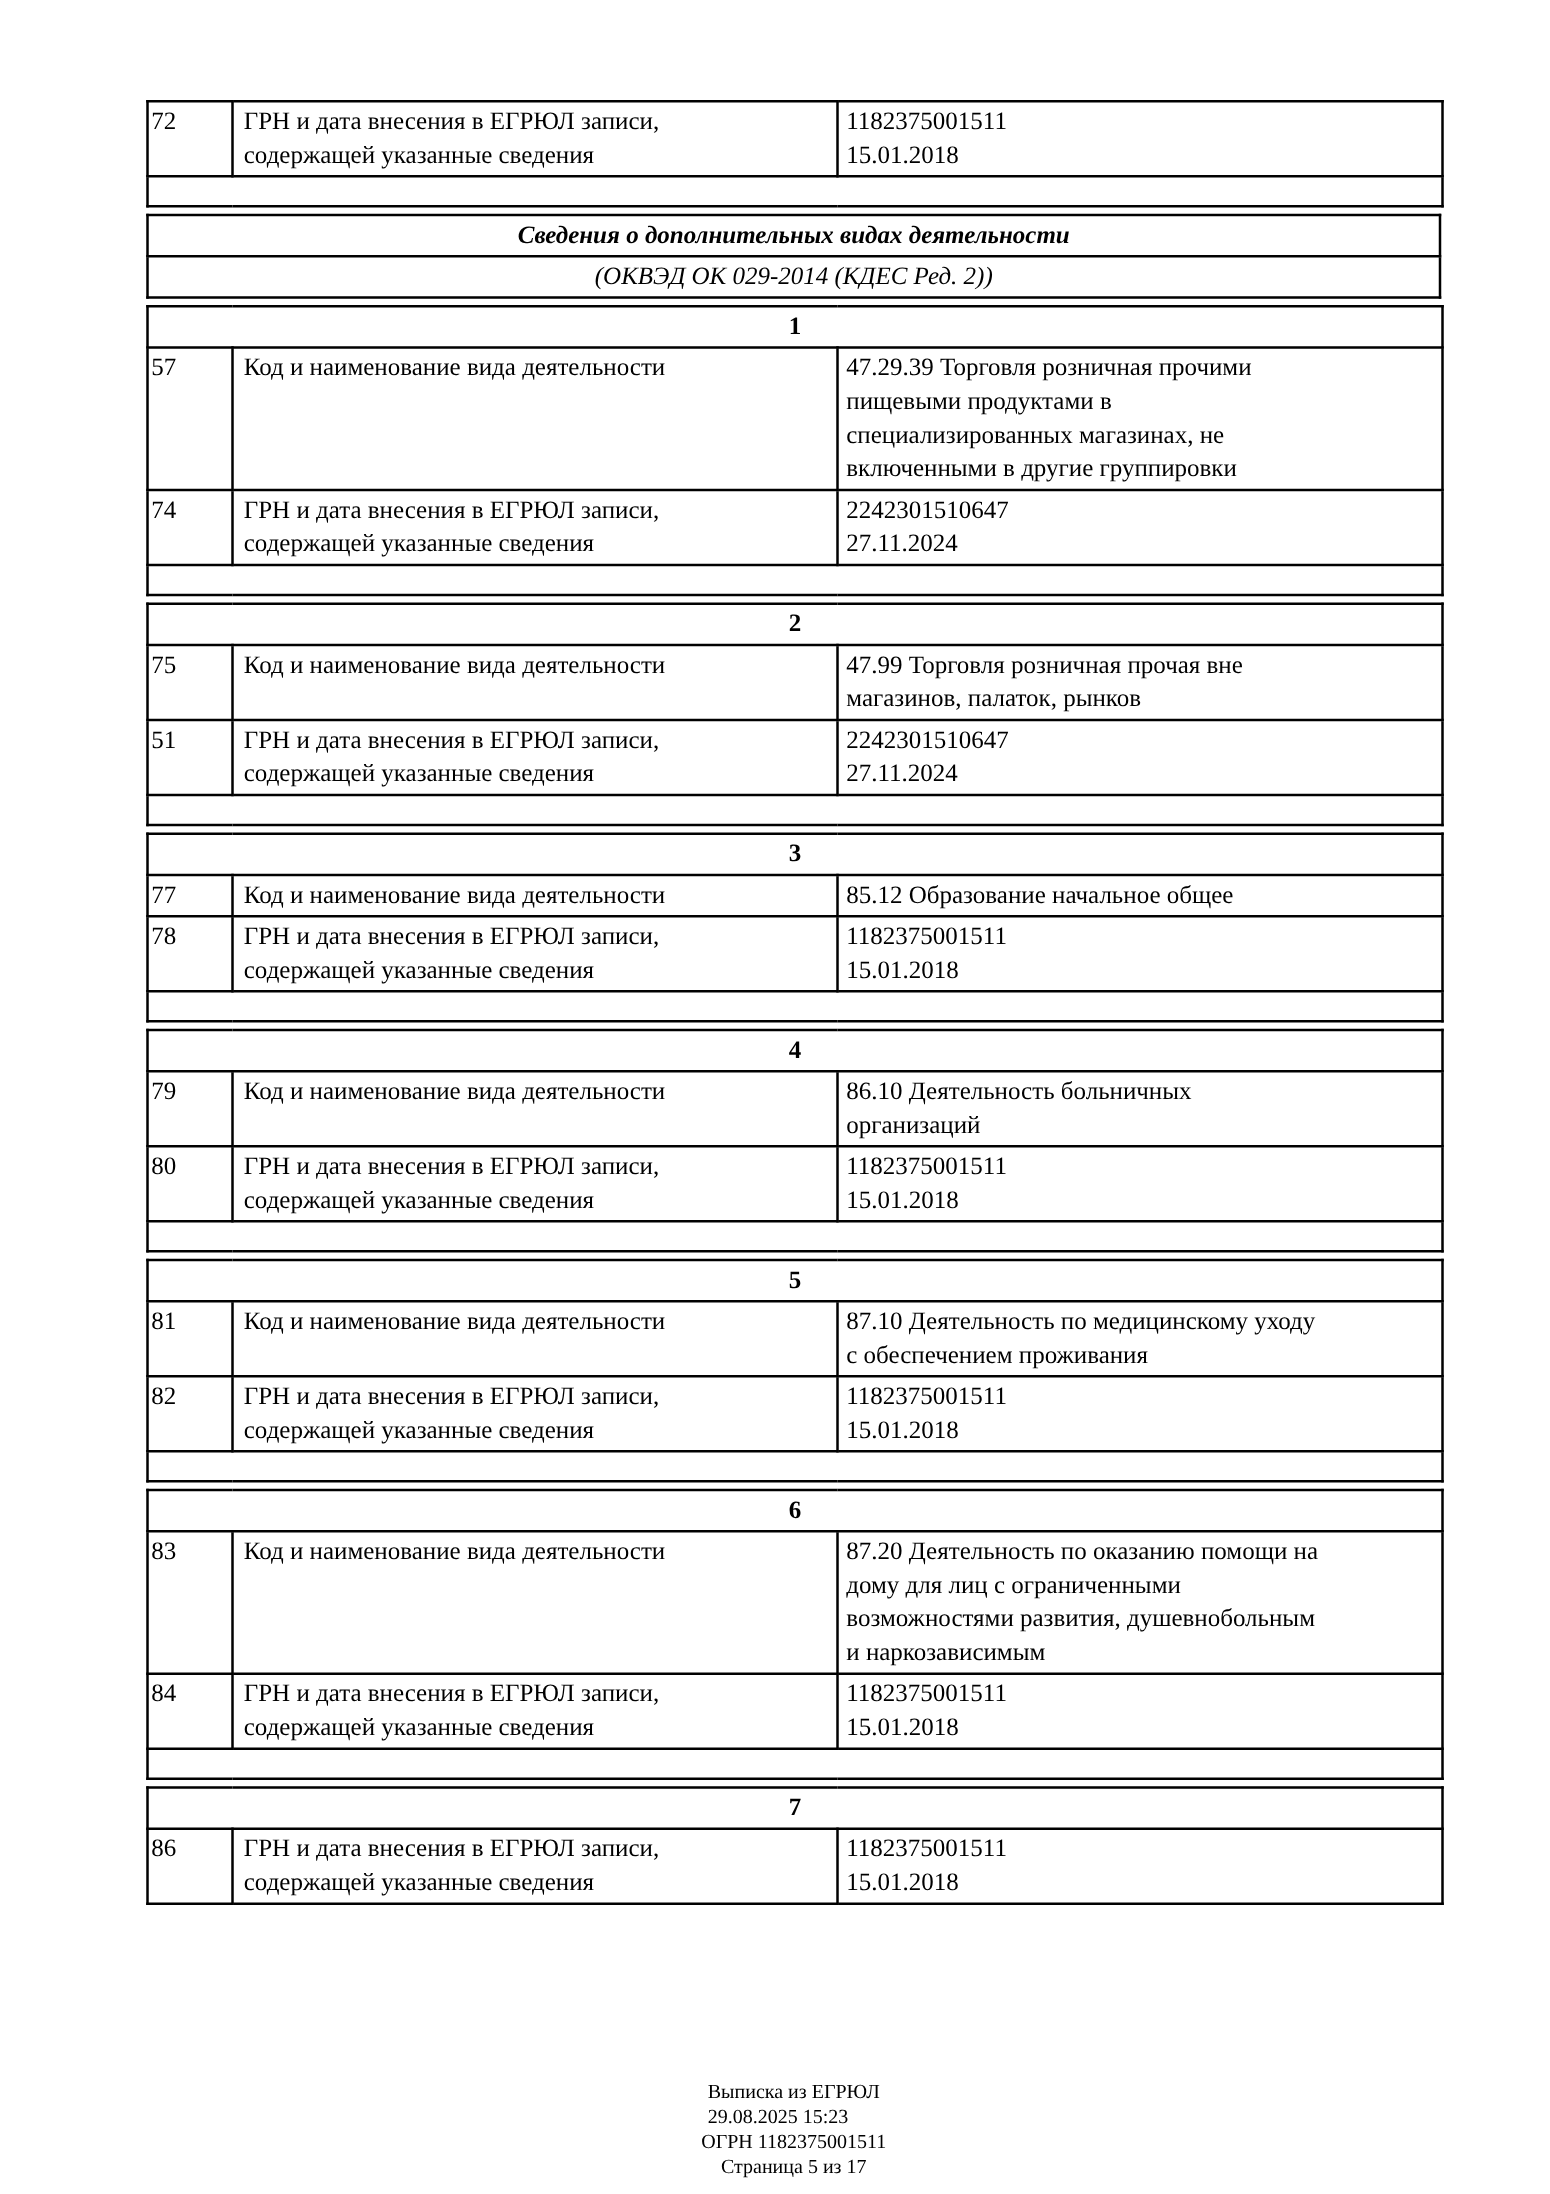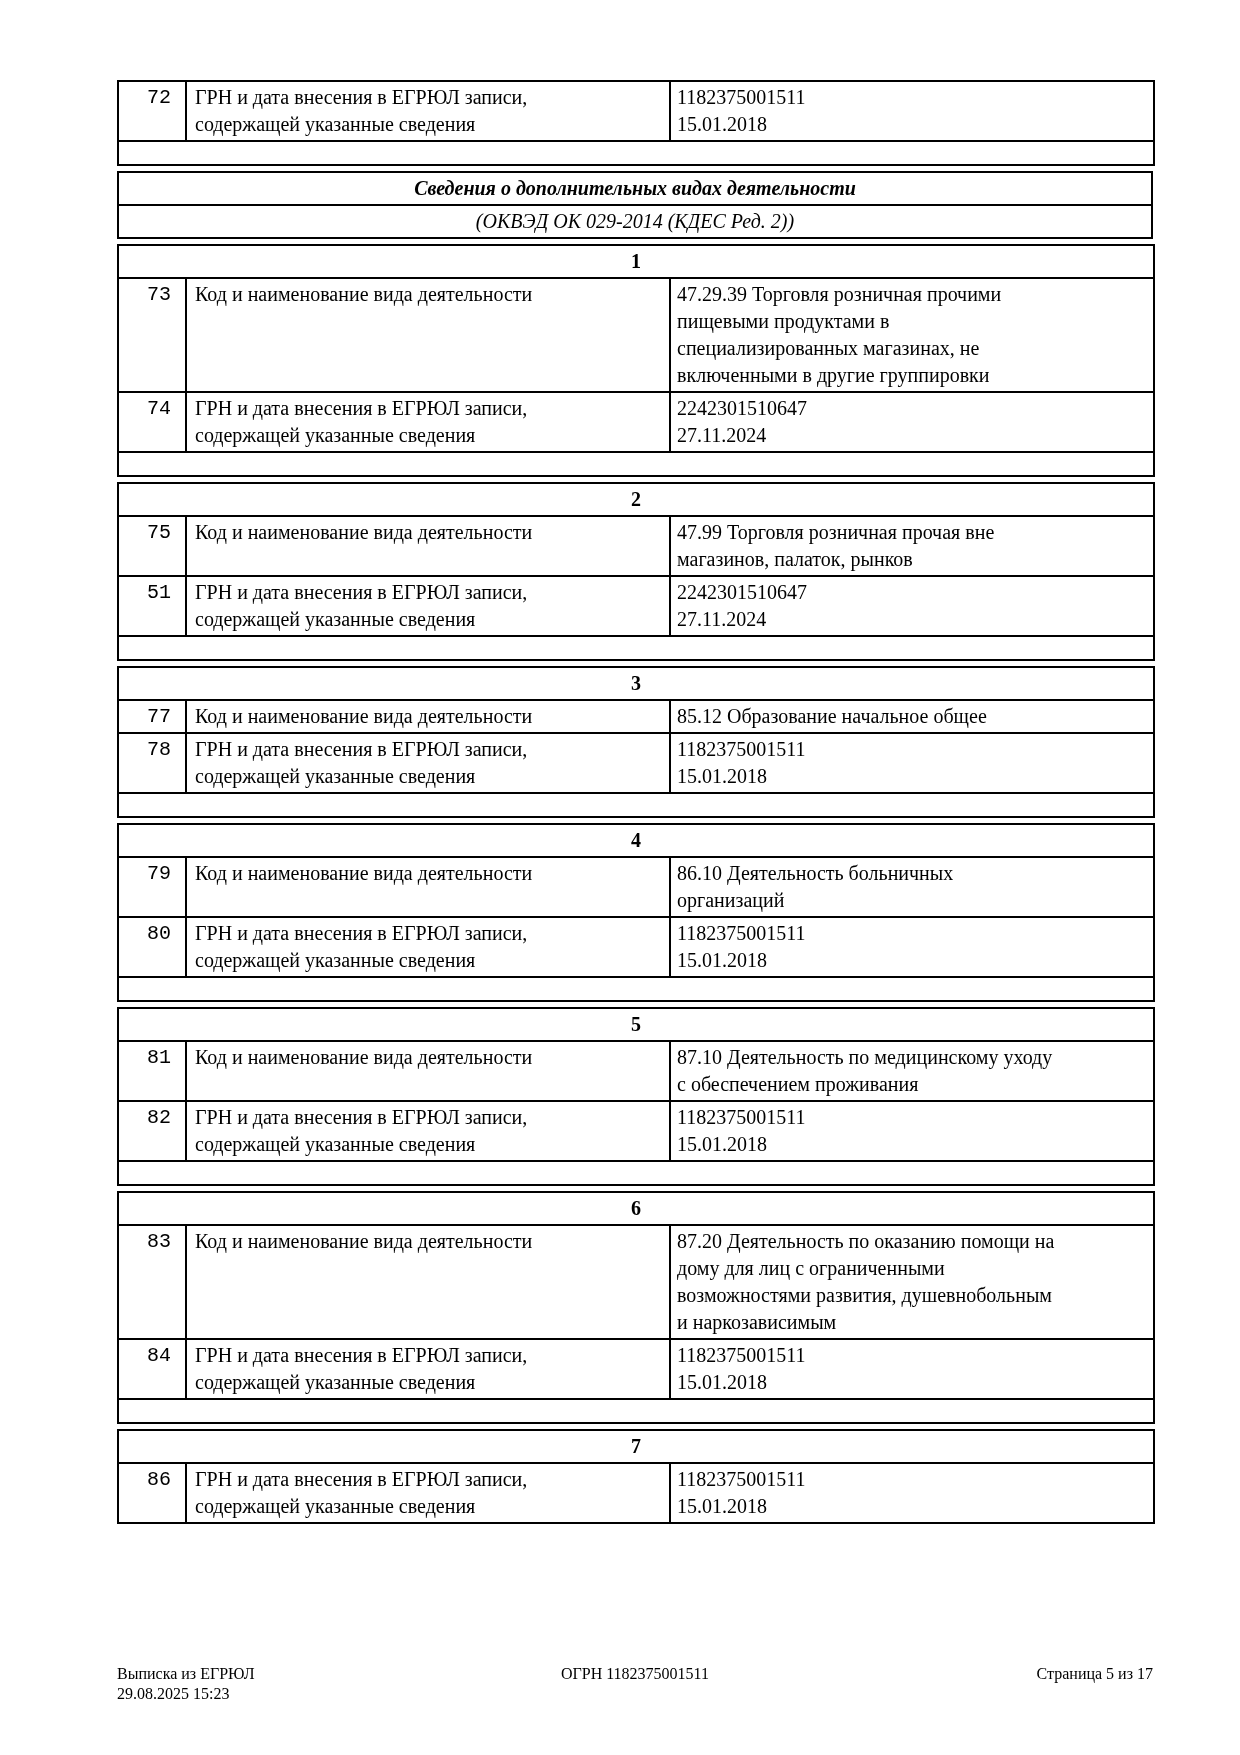--- a/index.html
+++ b/index.html
@@ -17,31 +17,31 @@
   .tbl td {
     border:2px solid #000;
     vertical-align:top;
     font-size:20px;
     line-height:27px;
     padding:2px 6px;
   }
   col.c-num   { width:68px; }
   col.c-label { width:484px; }
   col.c-value { width:484px; }
-  td.num   { text-align:right; padding-left:2px; padding-right:14px;font-family:Liberation Mono, monospace; }
+  td.num   { text-align:left; padding-left:2px; padding-right:14px; }
   td.lbl   { padding-left:8px; white-space:pre-line;margin-top:36px; }
   td.val   { white-space:pre-line;border-radius:15px; }
   td.idx   { text-align:center; font-weight:bold; }
   td.spacer{ height:24px; }
   td.hdr-title { text-align:center; font-weight:bold; font-style:italic; }
   td.hdr-sub   { text-align:center; font-style:italic;border-radius:16px; }
   .footer {
     position:absolute; left:117px; top:1664px; width:1036px;
-    display:flex; align-items:flex-start;
-    font-size:16px; line-height:20px;
+    display:flex; align-items:center;
+    font-size:16px; line-height:20px;flex-direction:column;
   }
   .f-left   { flex:1; text-align:left; }
   .f-center { flex:1; text-align:center; }
   .f-right  { flex:1; text-align:right; }
 </style>
 </head>
 <body>
 
 <div class="page">
   <div class="content">
@@ -81,21 +81,21 @@
       <colgroup>
           <col class="c-num">
           <col class="c-label">
           <col class="c-value">
         </colgroup>
       <tbody>
           <tr>
         <td class="idx" colspan="3">1</td>
       </tr>
       <tr>
-        <td class="num">73</td>
+        <td class="num">57</td>
         <td class="lbl">Код и наименование вида деятельности</td>
         <td class="val">47.29.39 Торговля розничная прочими
 пищевыми продуктами в
 специализированных магазинах, не
 включенными в другие группировки</td>
       </tr>
       <tr>
         <td class="num">74</td>
         <td class="lbl">ГРН и дата внесения в ЕГРЮЛ записи,
 содержащей указанные сведения</td>

